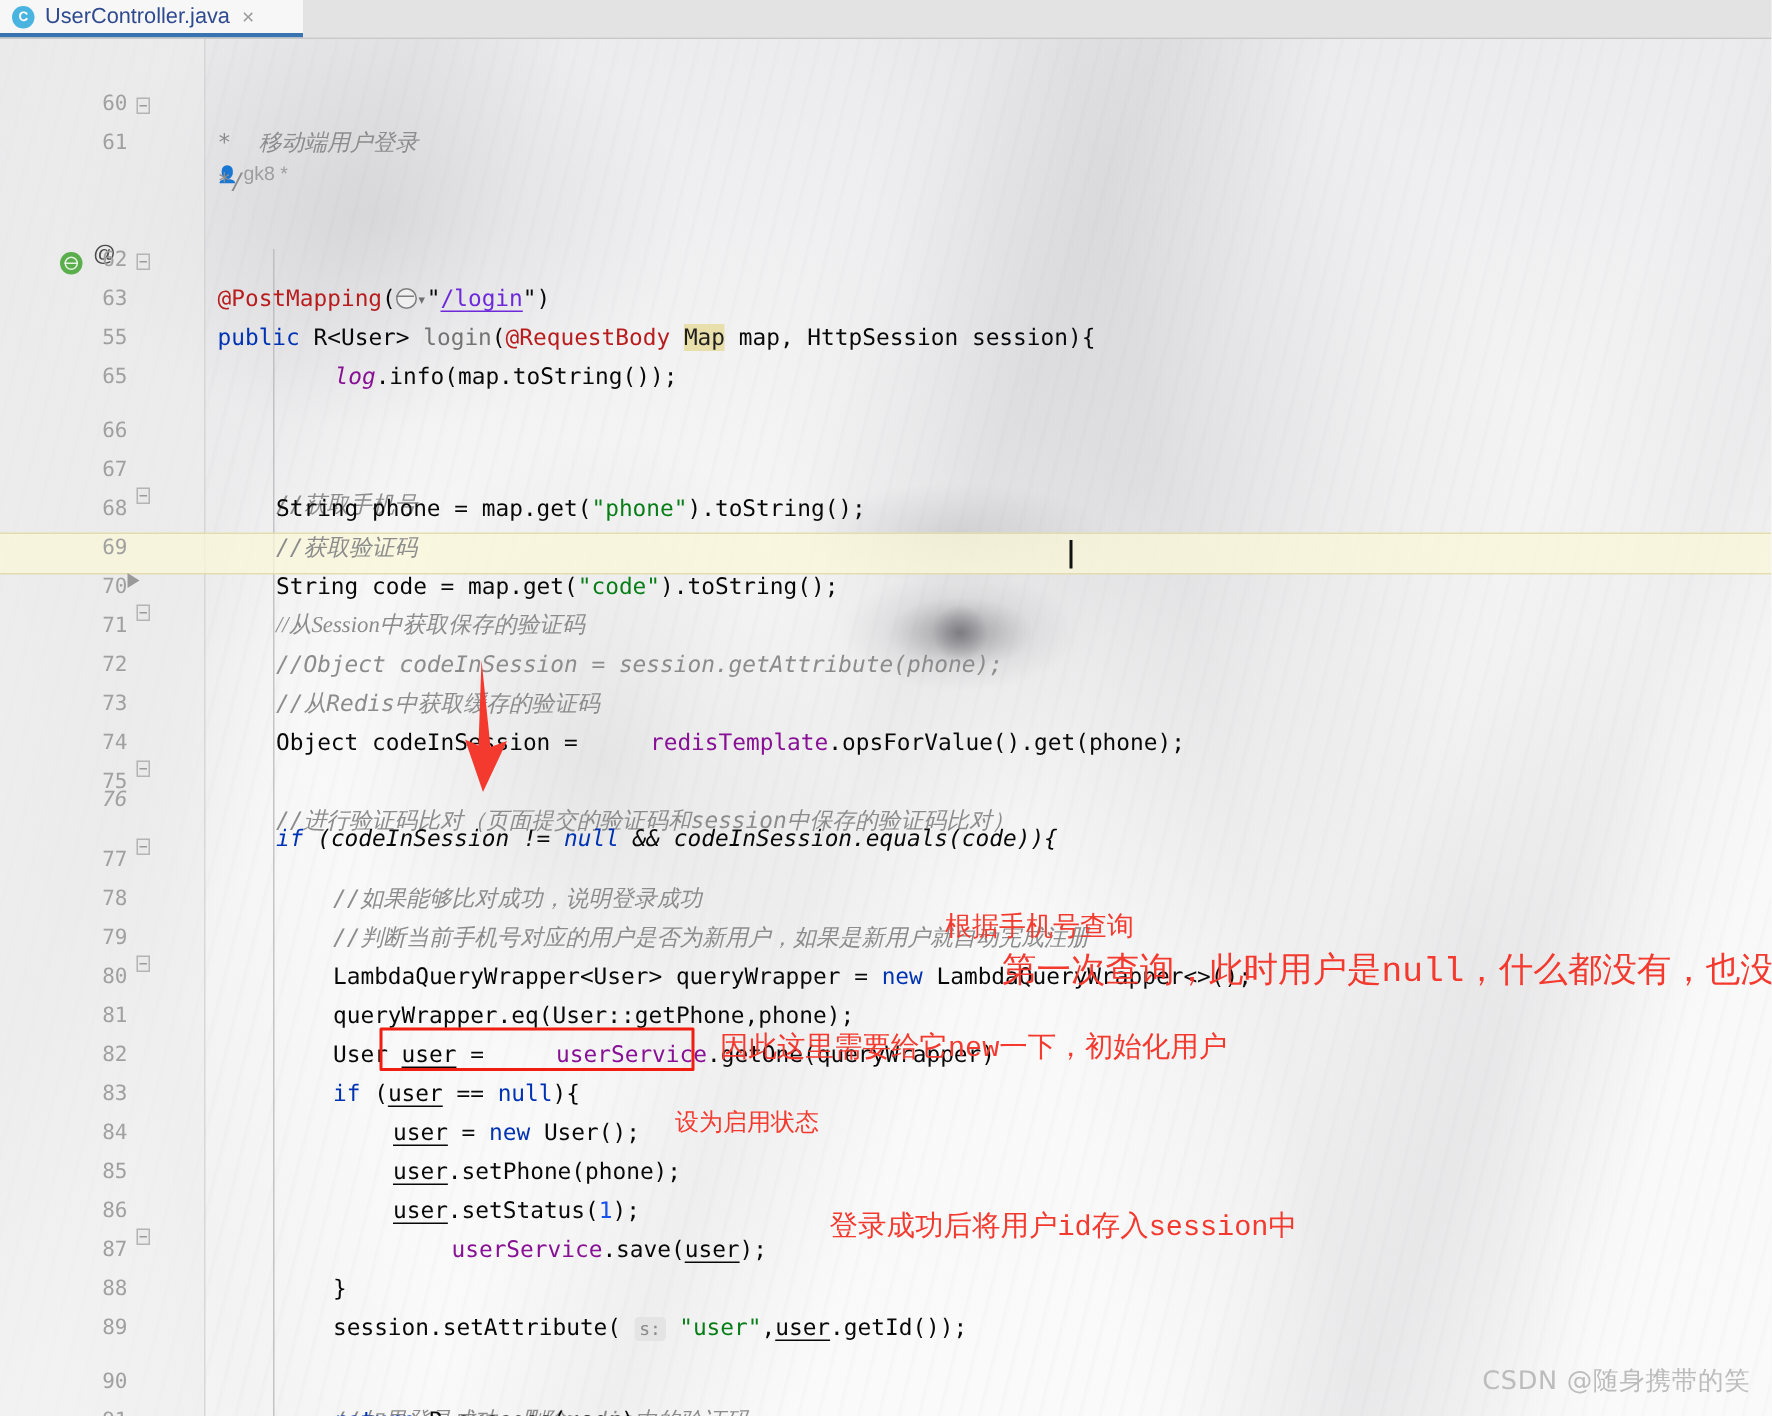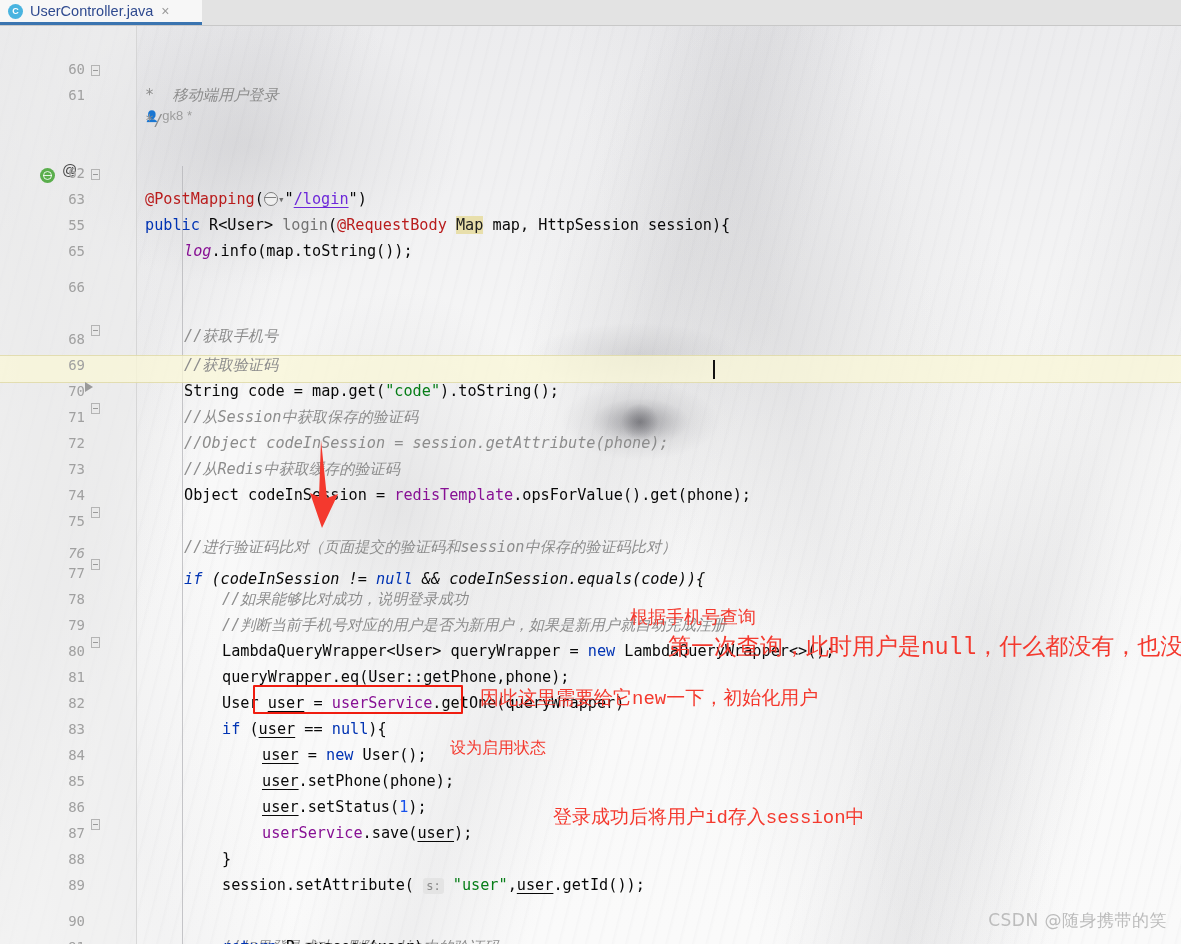--- a/index.html
+++ b/index.html
@@ -93,21 +93,21 @@
   }
   .code{position:absolute;left:145px;font-size:15.2px;color:#202020;letter-spacing:0px;}
   .hl-line{position:absolute;left:0;width:1181px;height:26px;background:rgba(250,247,215,0.75);}
   .hl-line-b{position:absolute;left:0;width:1181px;height:1px;background:rgba(225,220,170,0.9);}
 
   
   .kw{color:#0033b3;}
   .str{color:#067d17;}
   .cmt{color:#8c8c8c;font-style:italic;}
   .anno{color:#b91c1c;}
-  .fld{color:#871094;}
+  .fld{color:#871094;padding-left:39px;}
   .num{color:#1750eb;}
   .plain{color:#080808;}
   .under{text-decoration:underline;text-underline-offset:3px;}
   .strlink{color:#6d28d9;text-decoration:underline;text-underline-offset:3px;}
   .mark{background:#e8dfab;}
   .hint{
     background:#e4e4e4;color:#8a8a8a;font-size:12px;
     border-radius:3px;padding:1px 3px;
   }
 
@@ -254,34 +254,38 @@
 
       <div class="ln" style="top:186px;">
         <span class="lnum">65</span>
       </div>
 
       <div class="ln" style="top:222px;">
         <span class="lnum">66</span>
         <span class="code cmt" style="left:184px;margin-top:23px;">//获取手机号</span>
       </div>
 
+      <div class="ln" style="top:248px;">
+        <span class="lnum">67</span>
+        <span class="code" style="left:184px;"><span class="plain">String phone = map.get(</span><span class="str">"phone"</span><span class="plain">).toString();</span></span>
+      </div>
 
       <div class="ln" style="top:274px;">
         <span class="lnum">68</span>
         <span class="code cmt" style="left:184px;">//获取验证码</span>
       </div>
 
       <div class="ln" style="top:300px;">
         <span class="lnum">69</span>
         <span class="code" style="left:184px;"><span class="plain">String code = map.get(</span><span class="str">"code"</span><span class="plain">).toString();</span></span>
       </div>
 
       <div class="ln" style="top:326px;">
         <span class="lnum">70</span>
-        <span class="code cmt" style="left:184px;">//从Session中获取保存的验证码</span>
+        <span class="code cmt" style="left:184px;font-family:Liberation Serif, serif;">//从Session中获取保存的验证码</span>
       </div>
 
       <div class="ln" style="top:352px;">
         <span class="lnum">71</span>
         <span class="code cmt" style="left:184px;">//Object codeInSession = session.getAttribute(phone);</span>
       </div>
 
       <div class="ln" style="top:378px;">
         <span class="lnum">72</span>
         <span class="code cmt" style="left:184px;">//从Redis中获取缓存的验证码</span>
@@ -294,21 +298,21 @@
 
       <div class="ln" style="top:430px;">
         <span class="lnum">74</span>
       </div>
 
       <div class="ln" style="top:456px;">
         <span class="lnum">75</span>
         <span class="code cmt" style="left:184px;">//进行验证码比对（页面提交的验证码和session中保存的验证码比对）</span>
       </div>
 
-      <div class="ln" style="top:488px;font-style:italic;">
+      <div class="ln" style="top:468px;font-style:italic;">
         <span class="lnum">76</span>
         <span class="code" style="left:184px;"><span class="kw">if</span><span class="plain"> (codeInSession != </span><span class="kw">null</span><span class="plain"> &amp;&amp; codeInSession.equals(code)){</span></span>
       </div>
 
       <div class="ln" style="top:508px;">
         <span class="lnum">77</span>
         <span class="code cmt" style="left:222px;">//如果能够比对成功，说明登录成功</span>
       </div>
 
       <div class="ln" style="top:534px;">

